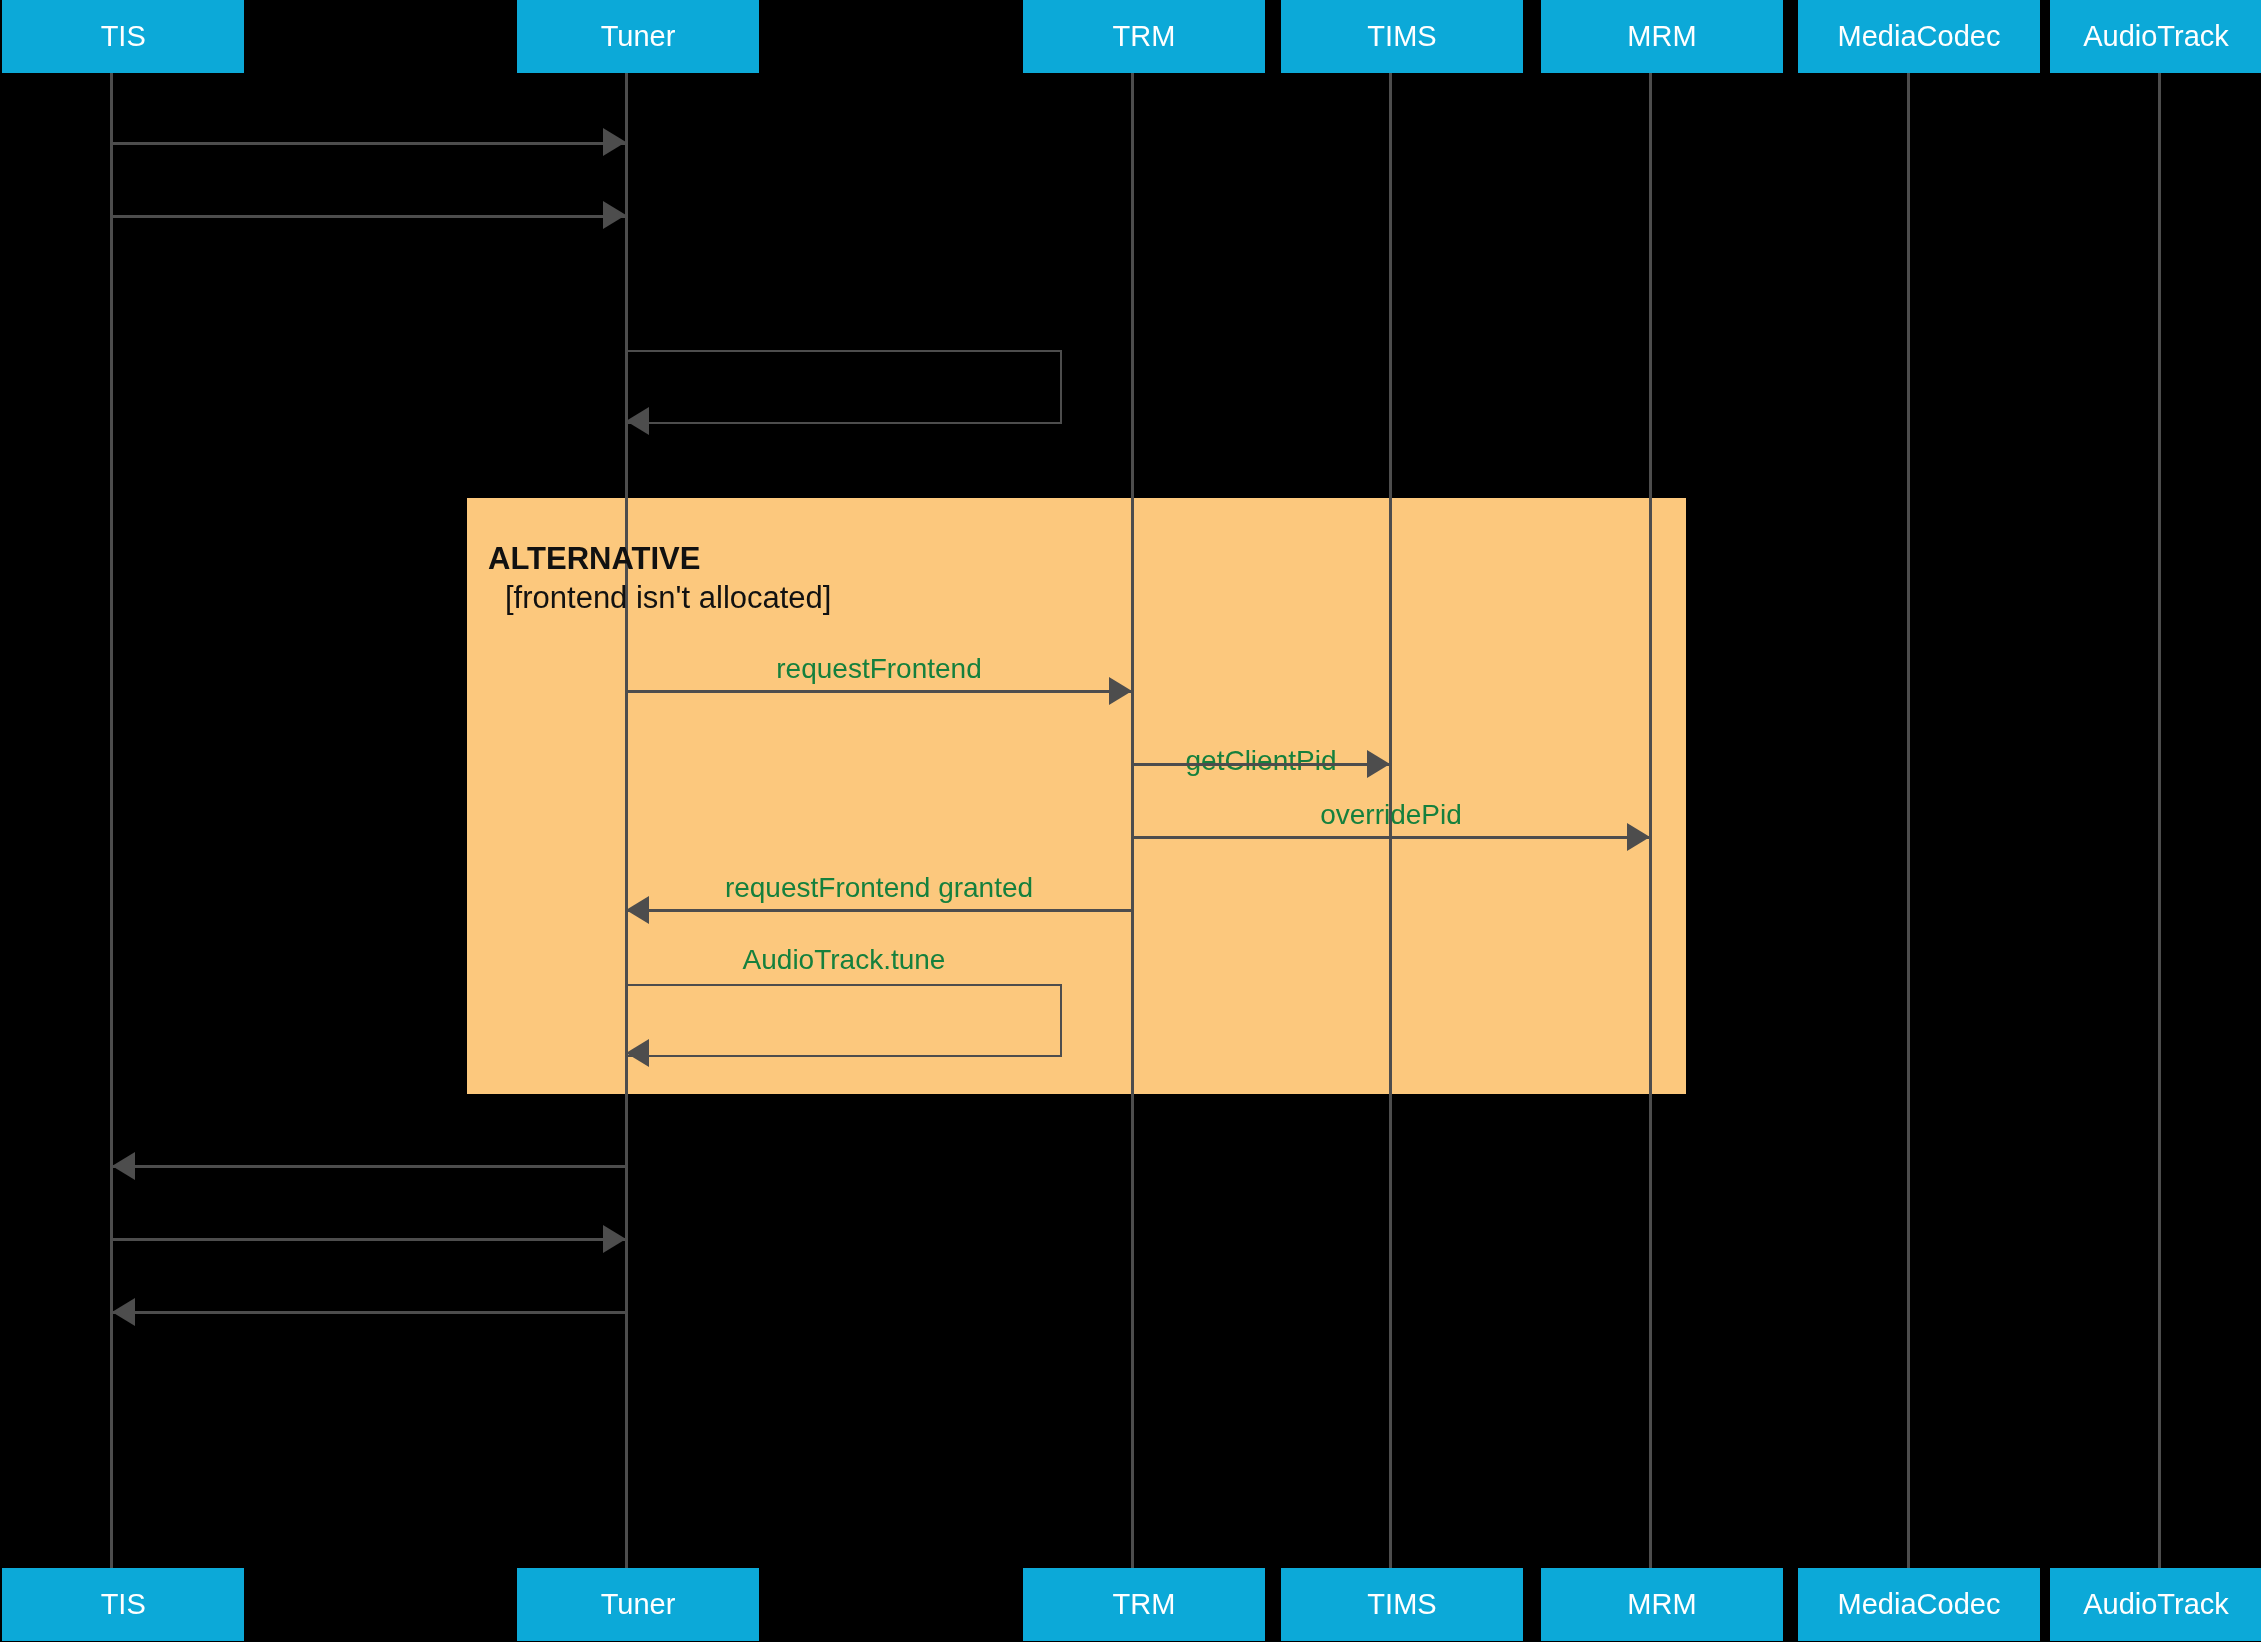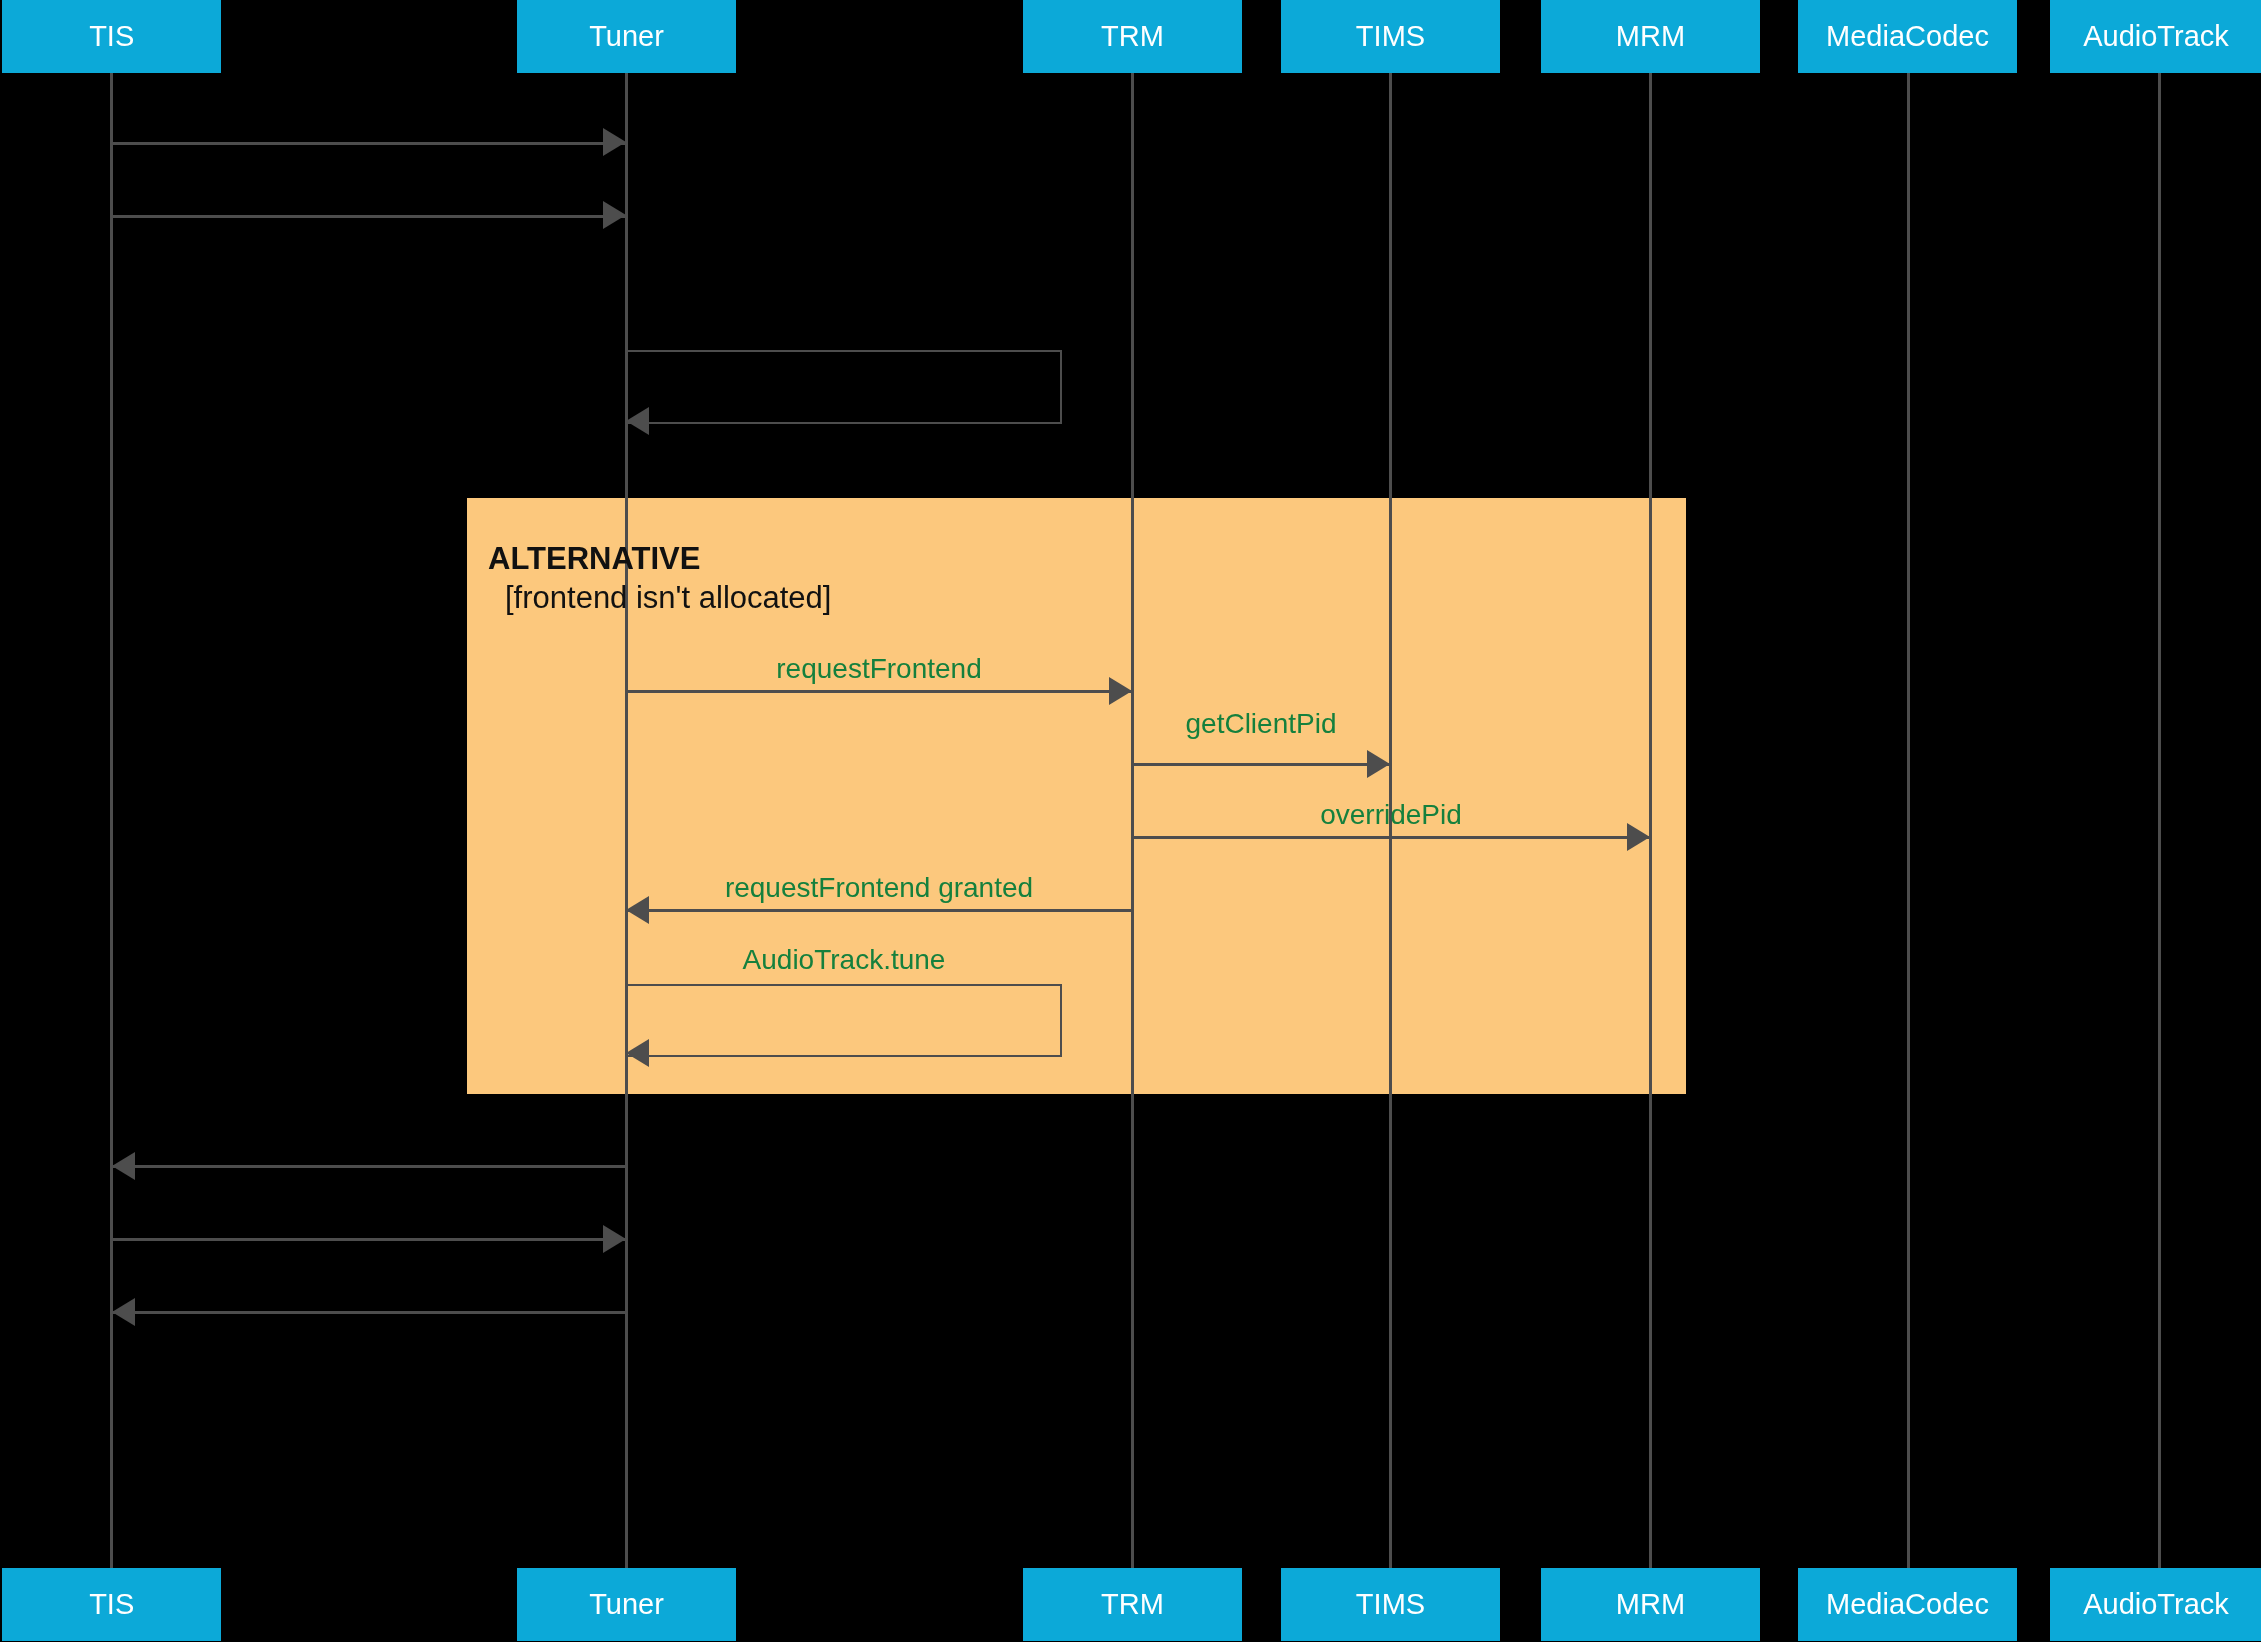--- a/index.html
+++ b/index.html
@@ -22,21 +22,21 @@
     top: 73px;
     width: 2.9px;
     height: 1495px;
     background: #4d4d4d;
     z-index: 2;
   }
 
   
   .actor {
     position: absolute;
-    width: 219px;
+    width: 242px;
     height: 73px;
     background: #0ca9d8;
     color: #ffffff;
     font-size: 29px;
     display: flex;
     align-items: center;
     justify-content: center;
     z-index: 4;
     white-space: nowrap;
   }
@@ -160,21 +160,21 @@
   <div class="arrow-line" style="left:112px; top:215px; width:515px"></div>
   <div class="head-right" style="left:603px; top:201px"></div>
 
   <div class="self-box" style="left:626px; top:350px; width:434px; height:70px"></div>
   <div class="head-left" style="left:626px; top:407px"></div>
 
   <div class="msg-label" style="left:879px; top:653px">requestFrontend</div>
   <div class="arrow-line" style="left:626px; top:690px; width:506px"></div>
   <div class="head-right" style="left:1109px; top:677px"></div>
 
-  <div class="msg-label" style="left:1261px; top:708px">getClientPid</div>
+  <div class="msg-label" style="left:1261px; top:745px">getClientPid</div>
   <div class="arrow-line" style="left:1132px; top:763px; width:258px"></div>
   <div class="head-right" style="left:1367px; top:750px"></div>
 
   <div class="msg-label" style="left:1391px; top:799px">overridePid</div>
   <div class="arrow-line" style="left:1132px; top:836px; width:518px"></div>
   <div class="head-right" style="left:1627px; top:823px"></div>
 
   <div class="msg-label" style="left:879px; top:872px">requestFrontend granted</div>
   <div class="arrow-line" style="left:626px; top:909px; width:506px"></div>
   <div class="head-left" style="left:626px; top:896px"></div>

